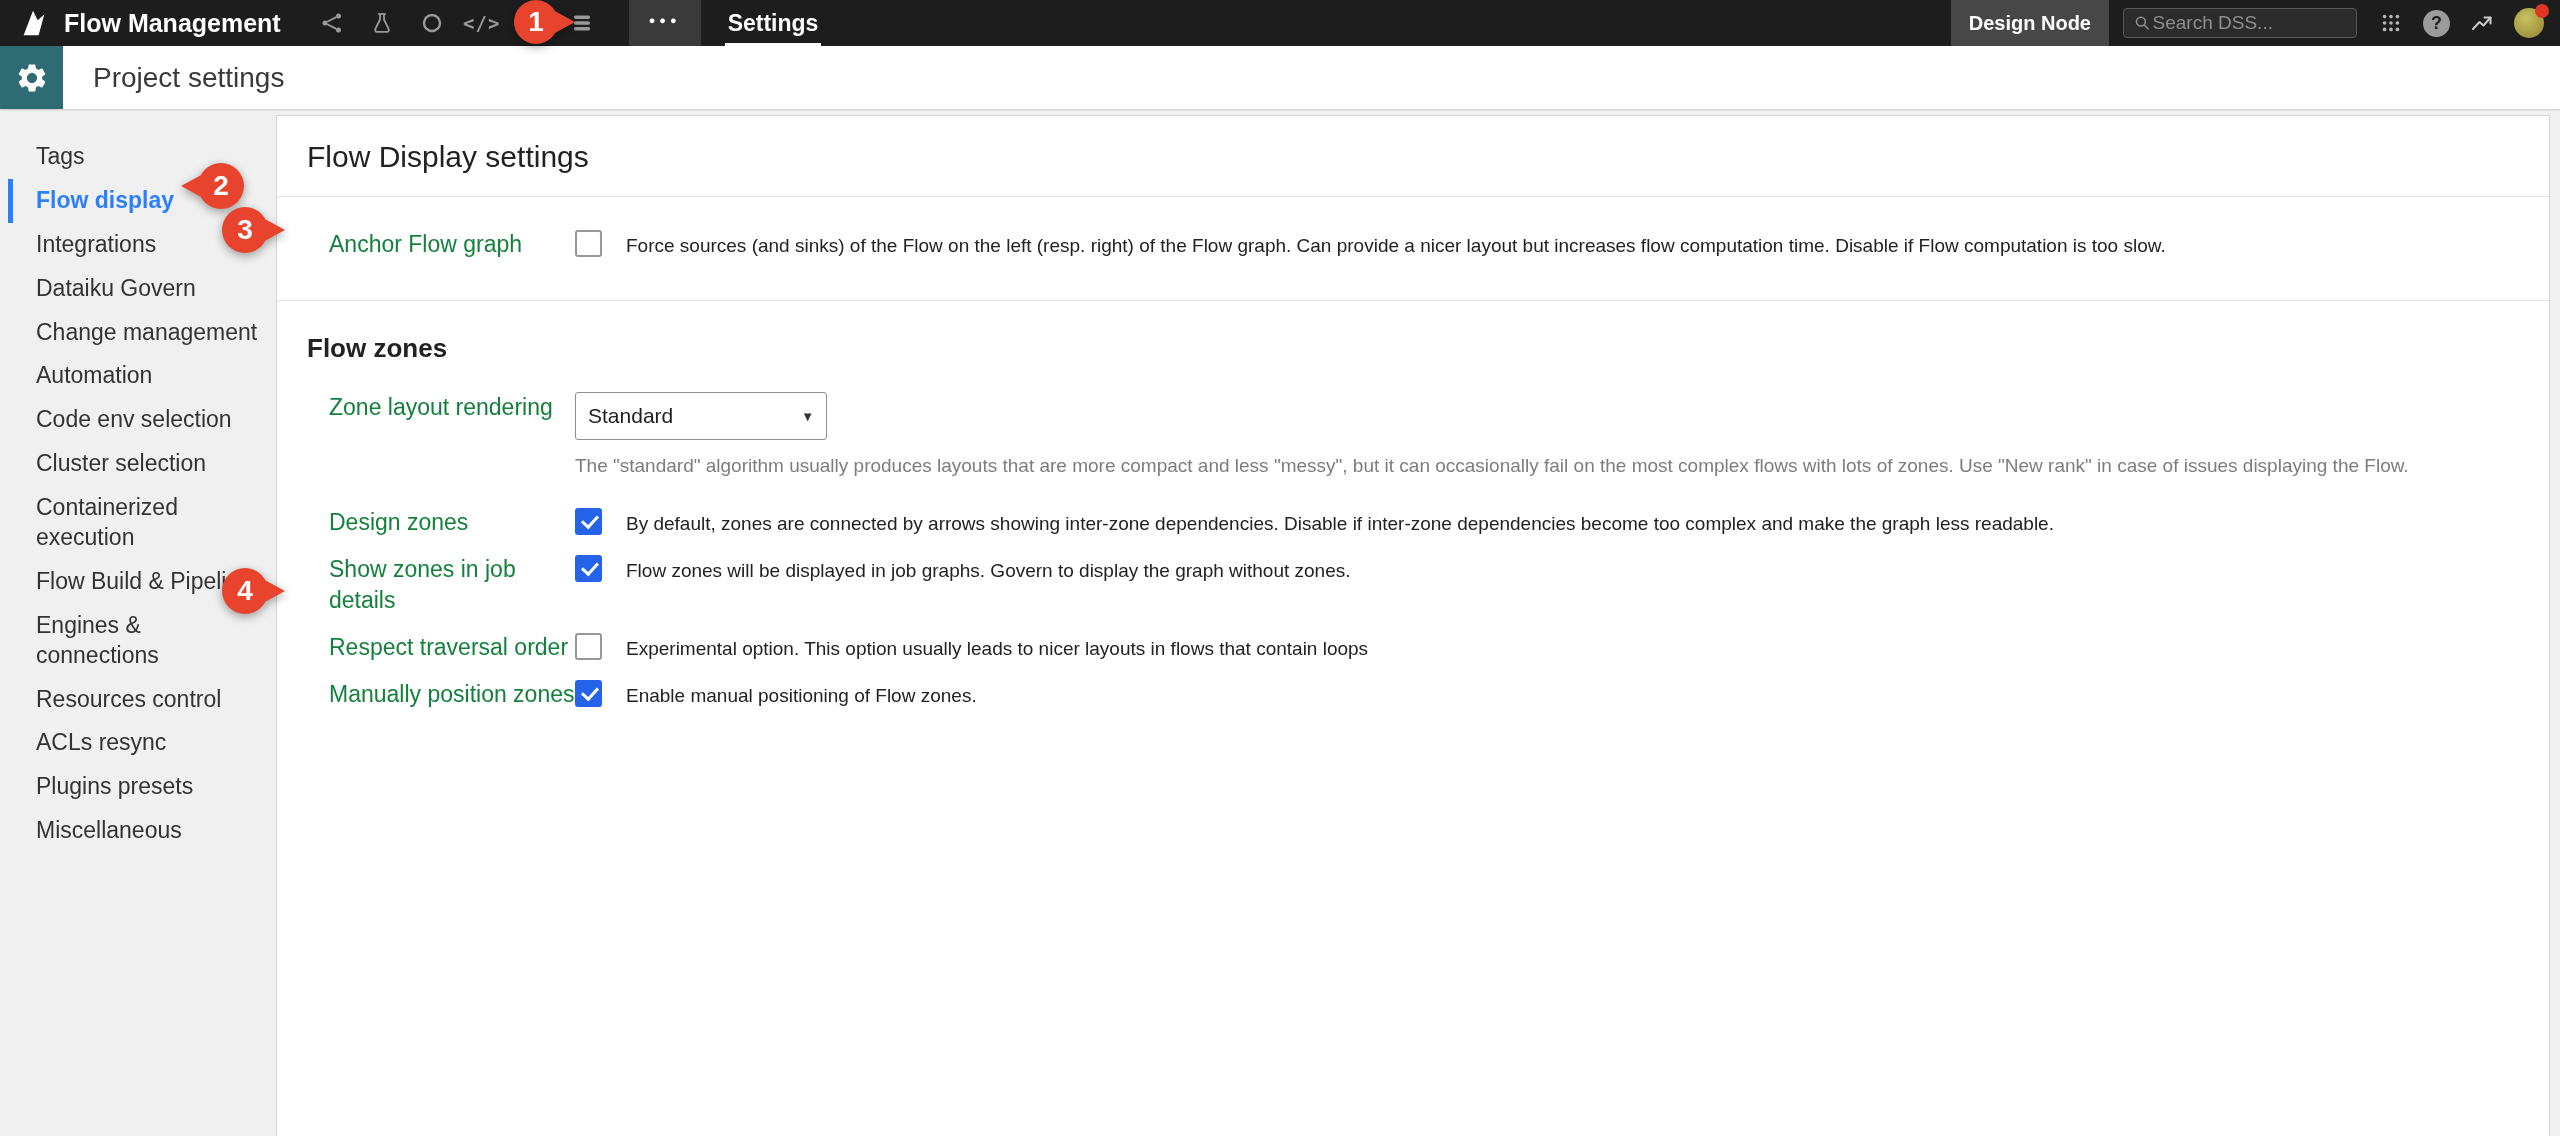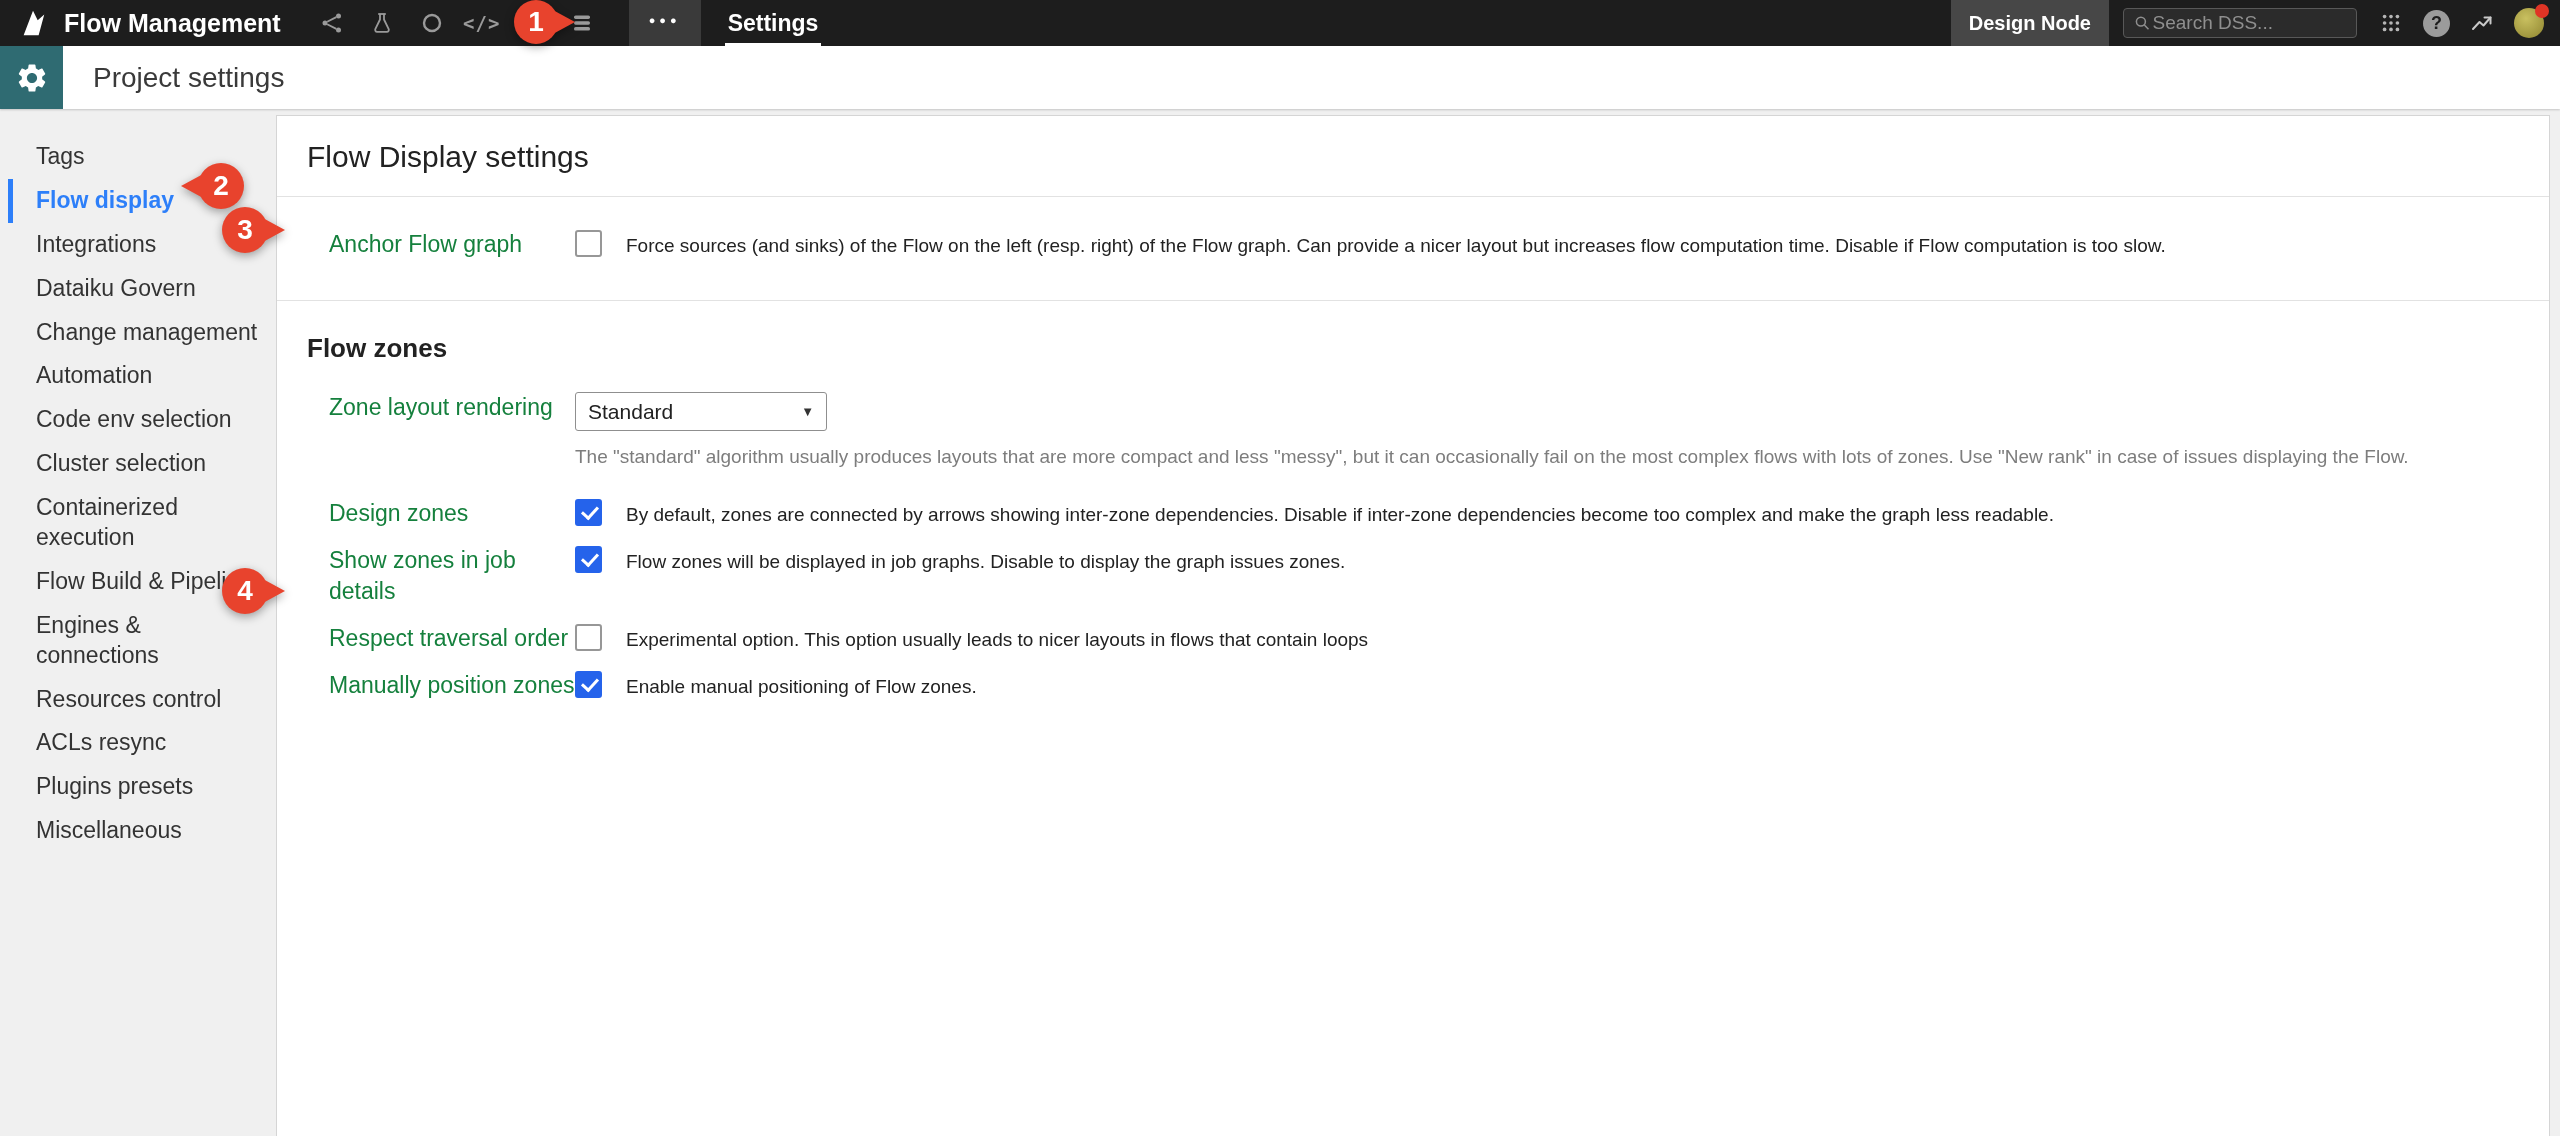--- a/index.html
+++ b/index.html
@@ -105,21 +105,21 @@
   .checkbox.checked::after {
     content:""; position:absolute; left:8px; top:2px; width:7px; height:13px;
     border-right:3px solid #fff; border-bottom:3px solid #fff; transform:rotate(42deg);
   }
   .desc { font-size:19px; color:#222; line-height:1.4; padding-top:4px; }
 
   .zones-heading { font-size:26px; font-weight:700; color:#222; margin:32px 30px 28px; }
 
   .select-row { padding:0 30px 18px; }
   .select {
-    width:252px; height:39px; border:1px solid #8f8f8f; border-radius:3px; background:#fff;
+    width:252px; height:48px; border:1px solid #8f8f8f; border-radius:3px; background:#fff;
     display:flex; align-items:center; justify-content:space-between; padding:0 12px;
     font-size:21px; color:#222; cursor:pointer;
   }
   .select .caret { font-size:13px; color:#333; }
   .help { font-size:19px; color:#7d7d7d; line-height:1.5; padding-top:12px; max-width:1960px; }
   .control-col { display:flex; flex-direction:column; flex:1; min-width:0; }
 
   .cb-row { padding:8px 30px; min-height:42px; }
 
   
@@ -282,21 +282,21 @@
       <div class="row-control">
         <span class="checkbox checked"></span>
         <span class="desc">By default, zones are connected by arrows showing inter-zone dependencies. Disable if inter-zone dependencies become too complex and make the graph less readable.</span>
       </div>
     </div>
 
     <div class="row cb-row">
       <div class="row-label">Show zones in job details</div>
       <div class="row-control">
         <span class="checkbox checked"></span>
-        <span class="desc">Flow zones will be displayed in job graphs. Disable to display the graph issues zones.</span>
+        <span class="desc">Flow zones will be displayed in job graphs. Govern to display the graph without zones.</span>
       </div>
     </div>
 
     <div class="row cb-row">
       <div class="row-label">Respect traversal order</div>
       <div class="row-control">
         <span class="checkbox"></span>
         <span class="desc">Experimental option. This option usually leads to nicer layouts in flows that contain loops</span>
       </div>
     </div>

